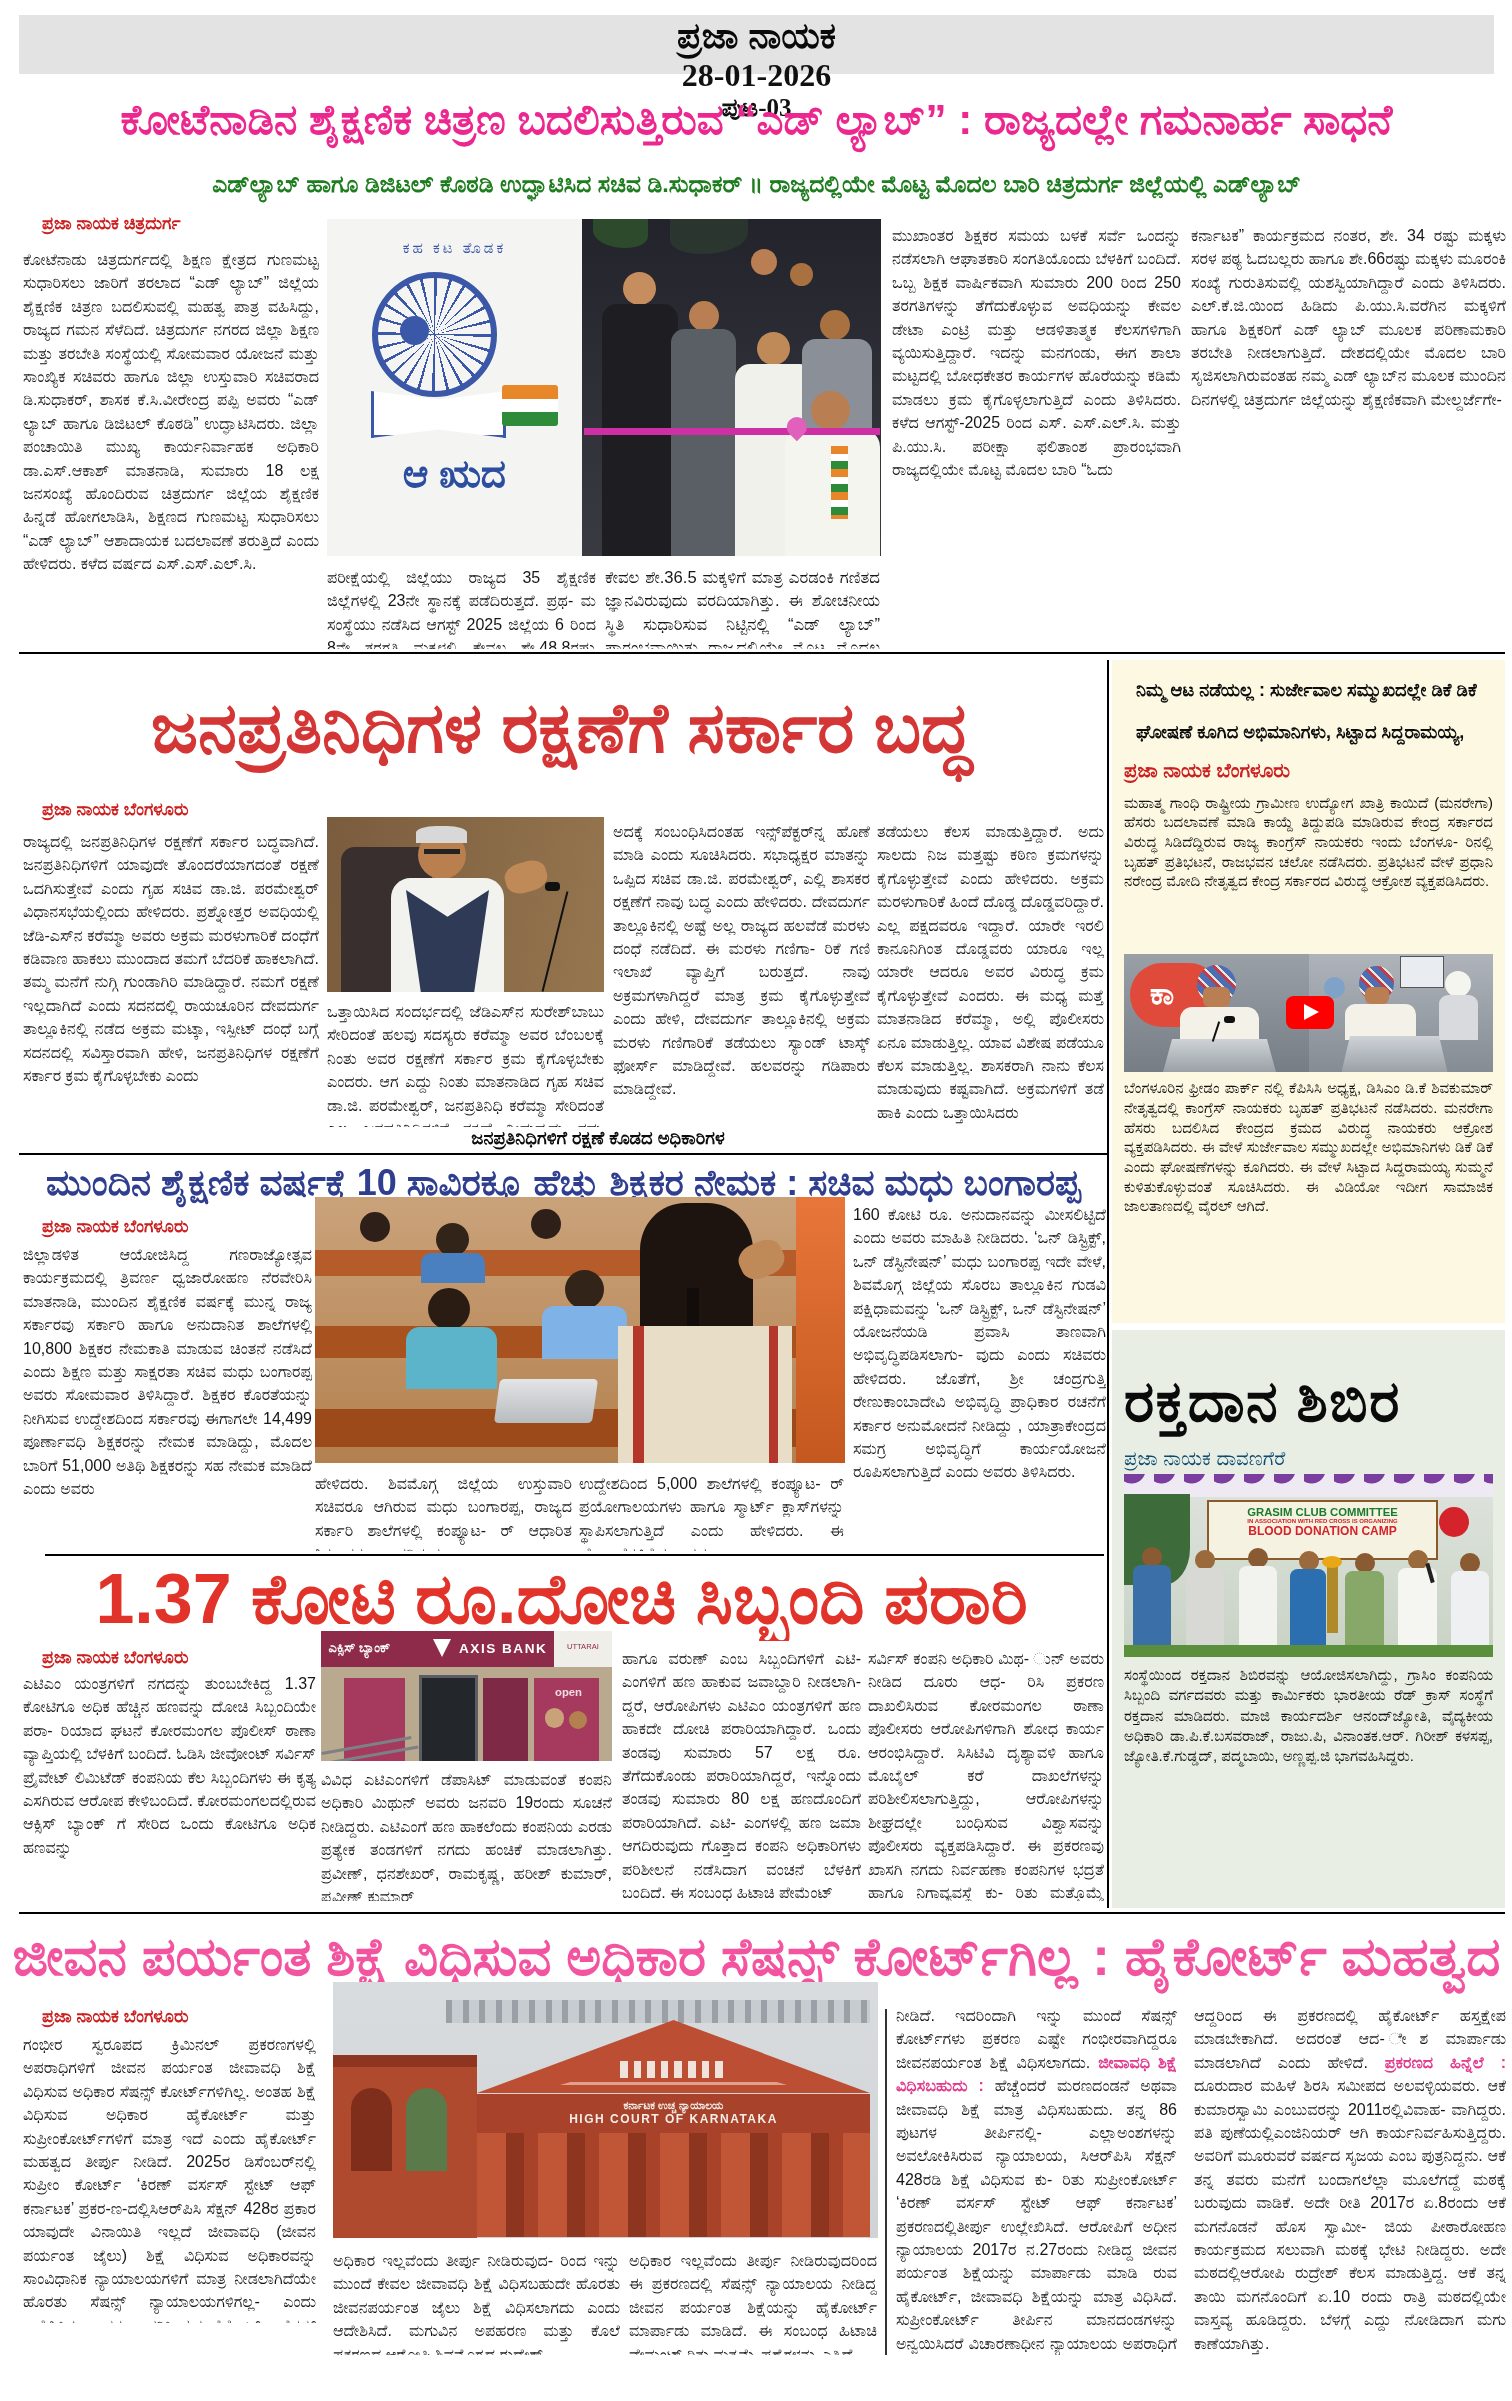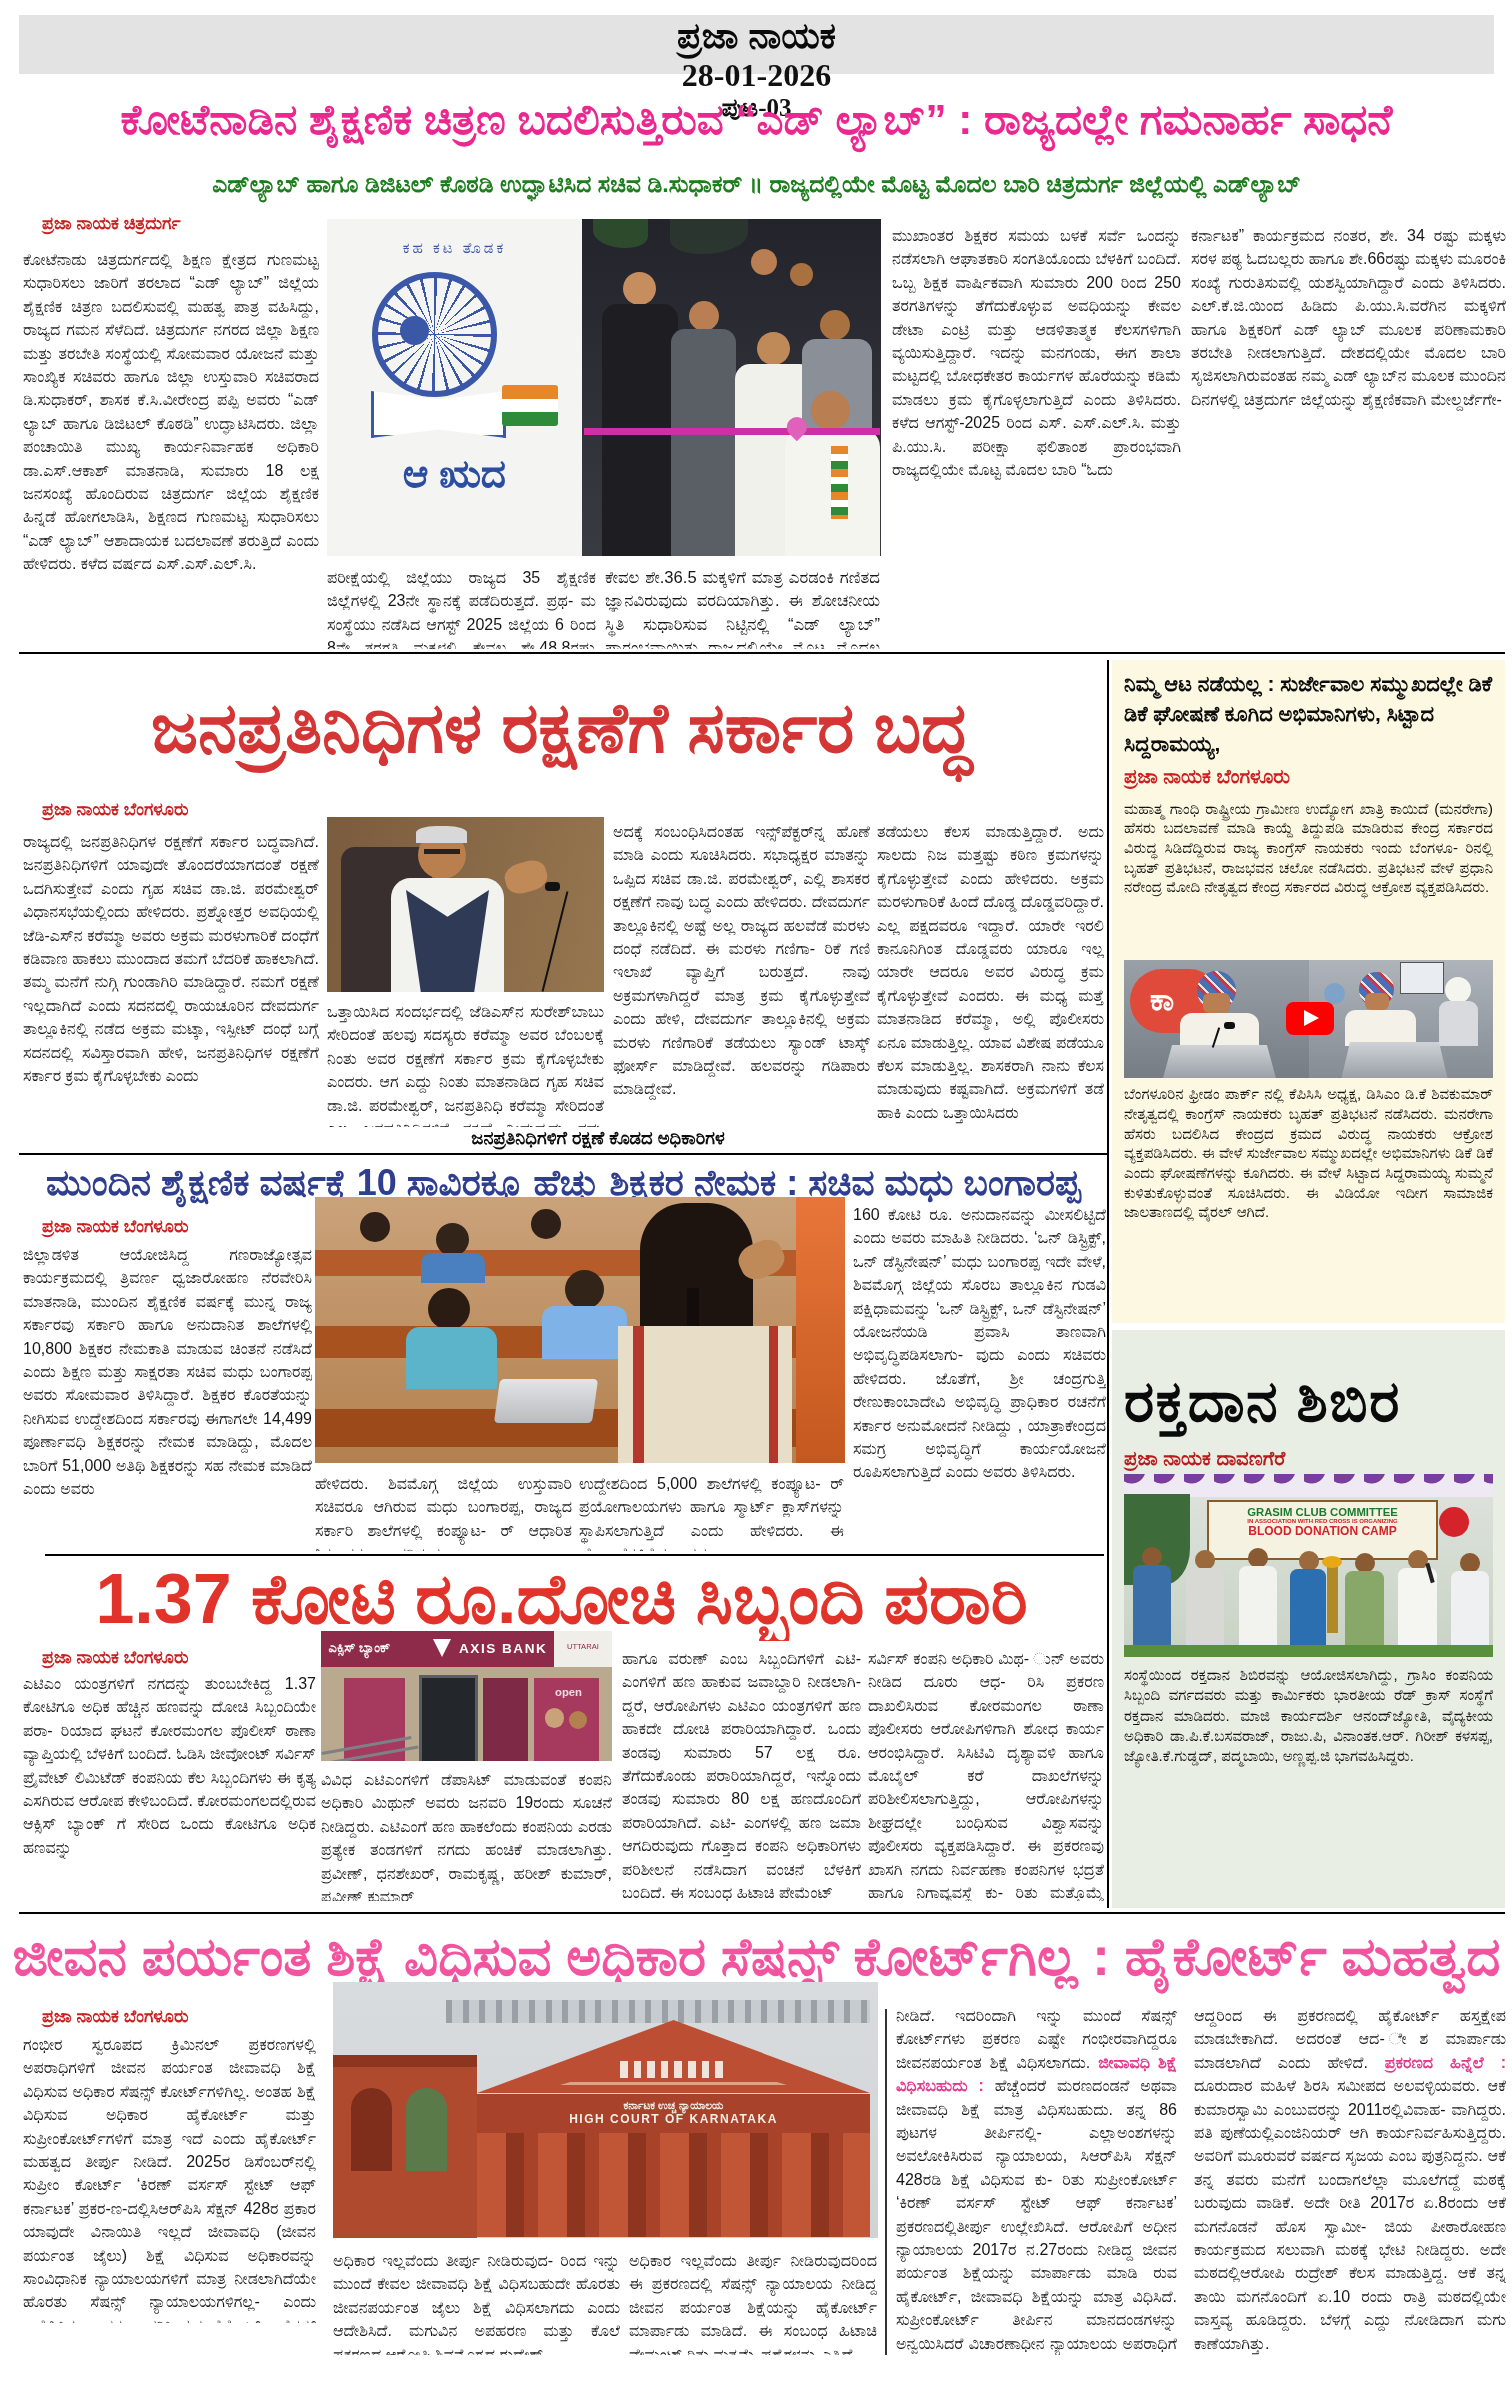--- a/index.html
+++ b/index.html
@@ -77,21 +77,21 @@
 
   <div class="col" style="left:327px;top:566px;width:269px;height:83px;">ಪರೀಕ್ಷೆಯಲ್ಲಿ ಜಿಲ್ಲೆಯು ರಾಜ್ಯದ 35 ಶೈಕ್ಷಣಿಕ ಜಿಲ್ಲೆಗಳಲ್ಲಿ 23ನೇ ಸ್ಥಾನಕ್ಕೆ ಪಡೆದಿರುತ್ತದೆ. ಪ್ರಥ- ಮ ಸಂಸ್ಥೆಯು ನಡೆಸಿದ ಆಗಸ್ಟ್ 2025 ಜಿಲ್ಲೆಯ 6 ರಿಂದ 8ನೇ ತರಗತಿ ಮಕ್ಕಳಲ್ಲಿ ಕೇವಲ ಶೇ.48.8ರಷ್ಟು ಮಕ್ಕಳಿಗೆ ಮಾತ್ರ 2ನೇ ತರಗತಿಯ ಪಠ್ಯ ಓದಲು ಬರುತ್ತಿತ್ತು,</div>
   <div class="col" style="left:605px;top:566px;width:275px;height:83px;font-size:16.6px;">ಕೇವಲ ಶೇ.36.5 ಮಕ್ಕಳಿಗೆ ಮಾತ್ರ ಎರಡಂಕಿ ಗಣಿತದ ಜ್ಞಾನವಿರುವುದು ವರದಿಯಾಗಿತ್ತು. ಈ ಶೋಚನೀಯ ಸ್ಥಿತಿ ಸುಧಾರಿಸುವ ನಿಟ್ಟಿನಲ್ಲಿ “ಎಡ್ ಲ್ಯಾಬ್” ಪ್ರಾರಂಭವಾಯಿತು ರಾಜ್ಯದಲ್ಲಿಯೇ ಮೊಟ್ಟ ಮೊದಲ ಬಾರಿ ಚಿತ್ರದುರ್ಗ ಜಿಲ್ಲೆಯಲ್ಲಿ ನಿಡಲಾಯಿತು</div>
   <div class="col" style="left:892px;top:224px;width:289px;height:425px;">ಮುಖಾಂತರ ಶಿಕ್ಷಕರ ಸಮಯ ಬಳಕೆ ಸರ್ವೆ ಒಂದನ್ನು ನಡೆಸಲಾಗಿ ಆಘಾತಕಾರಿ ಸಂಗತಿಯೊಂದು ಬೆಳಕಿಗೆ ಬಂದಿದೆ. ಒಬ್ಬ ಶಿಕ್ಷಕ ವಾರ್ಷಿಕವಾಗಿ ಸುಮಾರು 200 ರಿಂದ 250 ತರಗತಿಗಳನ್ನು ತೆಗೆದುಕೊಳ್ಳುವ ಅವಧಿಯನ್ನು ಕೇವಲ ಡೇಟಾ ಎಂಟ್ರಿ ಮತ್ತು ಆಡಳಿತಾತ್ಮಕ ಕೆಲಸಗಳಿಗಾಗಿ ವ್ಯಯಿಸುತ್ತಿದ್ದಾರೆ. ಇದನ್ನು ಮನಗಂಡು, ಈಗ ಶಾಲಾ ಮಟ್ಟದಲ್ಲಿ ಬೋಧಕೇತರ ಕಾರ್ಯಗಳ ಹೊರೆಯನ್ನು ಕಡಿಮೆ ಮಾಡಲು ಕ್ರಮ ಕೈಗೊಳ್ಳಲಾಗುತ್ತಿದೆ ಎಂದು ತಿಳಿಸಿದರು. ಕಳೆದ ಆಗಸ್ಟ್-2025 ರಿಂದ ಎಸ್. ಎಸ್.ಎಲ್.ಸಿ. ಮತ್ತು ಪಿ.ಯು.ಸಿ. ಪರೀಕ್ಷಾ ಫಲಿತಾಂಶ ಪ್ರಾರಂಭವಾಗಿ ರಾಜ್ಯದಲ್ಲಿಯೇ ಮೊಟ್ಟ ಮೊದಲ ಬಾರಿ “ಓದು</div>
   <div class="col" style="left:1191px;top:224px;width:315px;height:425px;">ಕರ್ನಾಟಕ” ಕಾರ್ಯಕ್ರಮದ ನಂತರ, ಶೇ. 34 ರಷ್ಟು ಮಕ್ಕಳು ಸರಳ ಪಠ್ಯ ಓದಬಲ್ಲರು ಹಾಗೂ ಶೇ.66ರಷ್ಟು ಮಕ್ಕಳು ಮೂರಂಕಿ ಸಂಖ್ಯೆ ಗುರುತಿಸುವಲ್ಲಿ ಯಶಸ್ವಿಯಾಗಿದ್ದಾರೆ ಎಂದು ತಿಳಿಸಿದರು. ಎಲ್.ಕೆ.ಜಿ.ಯಿಂದ ಹಿಡಿದು ಪಿ.ಯು.ಸಿ.ವರೆಗಿನ ಮಕ್ಕಳಿಗೆ ಹಾಗೂ ಶಿಕ್ಷಕರಿಗೆ ಎಡ್ ಲ್ಯಾಬ್ ಮೂಲಕ ಪರಿಣಾಮಕಾರಿ ತರಬೇತಿ ನೀಡಲಾಗುತ್ತಿದೆ. ದೇಶದಲ್ಲಿಯೇ ಮೊದಲ ಬಾರಿ ಸೃಜಿಸಲಾಗಿರುವಂತಹ ನಮ್ಮ ಎಡ್ ಲ್ಯಾಬ್‌ನ ಮೂಲಕ ಮುಂದಿನ ದಿನಗಳಲ್ಲಿ ಚಿತ್ರದುರ್ಗ ಜಿಲ್ಲೆಯನ್ನು ಶೈಕ್ಷಣಿಕವಾಗಿ ಮೇಲ್ದರ್ಜೆಗೇ-</div>
 
   <div class="hr" style="left:19px;top:652px;width:1486px;"></div>
 
   <div class="vr" style="left:1107px;top:660px;height:1248px;"></div>
   <div class="sb-box">
-    <div style="font-size:21px;line-height:30px;font-weight:bold;color:#0d0d0d;">ನಿಮ್ಮ ಆಟ ನಡೆಯಲ್ಲ : ಸುರ್ಜೇವಾಲ ಸಮ್ಮುಖದಲ್ಲೇ ಡಿಕೆ ಡಿಕೆ ಘೋಷಣೆ ಕೂಗಿದ ಅಭಿಮಾನಿಗಳು, ಸಿಟ್ಟಾದ ಸಿದ್ದರಾಮಯ್ಯ,</div>
+    <div style="font-size:18px;line-height:42px;font-weight:bold;color:#0d0d0d;margin-left:12px;">ನಿಮ್ಮ ಆಟ ನಡೆಯಲ್ಲ : ಸುರ್ಜೇವಾಲ ಸಮ್ಮುಖದಲ್ಲೇ ಡಿಕೆ ಡಿಕೆ ಘೋಷಣೆ ಕೂಗಿದ ಅಭಿಮಾನಿಗಳು, ಸಿಟ್ಟಾದ ಸಿದ್ದರಾಮಯ್ಯ,</div>
     <div style="font-size:19.7px;font-weight:bold;color:#cc2020;margin-top:6px;">ಪ್ರಜಾ ನಾಯಕ ಬೆಂಗಳೂರು</div>
     <div style="font-size:15px;line-height:19.7px;text-align:justify;margin-top:10.6px;height:157px;overflow:hidden;">ಮಹಾತ್ಮ ಗಾಂಧಿ ರಾಷ್ಟ್ರೀಯ ಗ್ರಾಮೀಣ ಉದ್ಯೋಗ ಖಾತ್ರಿ ಕಾಯಿದೆ (ಮನರೇಗಾ) ಹೆಸರು ಬದಲಾವಣೆ ಮಾಡಿ ಕಾಯ್ದೆ ತಿದ್ದುಪಡಿ ಮಾಡಿರುವ ಕೇಂದ್ರ ಸರ್ಕಾರದ ವಿರುದ್ಧ ಸಿಡಿದೆದ್ದಿರುವ ರಾಜ್ಯ ಕಾಂಗ್ರೆಸ್ ನಾಯಕರು ಇಂದು ಬೆಂಗಳೂ- ರಿನಲ್ಲಿ ಬೃಹತ್ ಪ್ರತಿಭಟನೆ, ರಾಜಭವನ ಚಲೋ ನಡೆಸಿದರು. ಪ್ರತಿಭಟನೆ ವೇಳೆ ಪ್ರಧಾನಿ ನರೇಂದ್ರ ಮೋದಿ ನೇತೃತ್ವದ ಕೇಂದ್ರ ಸರ್ಕಾರದ ವಿರುದ್ಧ ಆಕ್ರೋಶ ವ್ಯಕ್ತಪಡಿಸಿದರು.</div>
 
     <div class="photo" style="position:relative;left:0;top:4.5px;width:369px;height:118px;">
       <div class="abs" style="left:0;top:0;width:50%;height:100%;background:linear-gradient(#9aa0a8,#777d85);">
         <div class="abs" style="left:6px;top:9px;width:91px;height:64px;background:#e04a3a;border-radius:35px;"></div>
         <div class="abs" style="left:26px;top:23px;color:#fff;font-size:30px;font-weight:bold;">ಕಾ</div>
         <div class="head" style="left:73px;top:10.6px;width:39px;height:39px;background:repeating-linear-gradient(45deg,#4a6fb5 0 5.3px,#c23b4a 5.3px 8.3px,#e8e4da 8.3px 10.6px);"></div>
         <div class="abs" style="left:79px;top:33px;width:27px;height:19.7px;background:#b97f52;border-radius:6px;"></div>
         <div class="abs" style="left:56px;top:53px;width:79px;height:35px;background:#f3f1e8;border-radius:12px 12px 0 0;"></div>
@@ -196,21 +196,21 @@
     <div class="abs" style="left:0;top:113px;width:91px;height:3px;background:#7d8085;transform:rotate(-10deg);"></div>
     <div class="abs" style="left:0;top:123px;width:98px;height:3px;background:#7d8085;transform:rotate(-10deg);"></div>
   </div>
 
   <div class="col" style="left:321px;top:1768px;width:291px;height:133px;">ವಿವಿಧ ಎಟಿಎಂಗಳಿಗೆ ಡೆಪಾಸಿಟ್ ಮಾಡುವಂತೆ ಕಂಪನಿ ಅಧಿಕಾರಿ ಮಿಥುನ್ ಅವರು ಜನವರಿ 19ರಂದು ಸೂಚನೆ ನೀಡಿದ್ದರು. ಎಟಿಎಂಗೆ ಹಣ ಹಾಕಲೆಂದು ಕಂಪನಿಯ ಎರಡು ಪ್ರತ್ಯೇಕ ತಂಡಗಳಿಗೆ ನಗದು ಹಂಚಿಕೆ ಮಾಡಲಾಗಿತ್ತು. ಪ್ರವೀಣ್, ಧನಶೇಖರ್, ರಾಮಕೃಷ್ಣ, ಹರೀಶ್ ಕುಮಾರ್, ಪ್ರವೀಣ್ ಕುಮಾರ್</div>
   <div class="col" style="left:622px;top:1647px;width:239px;height:254px;">ಹಾಗೂ ವರುಣ್ ಎಂಬ ಸಿಬ್ಬಂದಿಗಳಿಗೆ ಎಟಿ- ಎಂಗಳಿಗೆ ಹಣ ಹಾಕುವ ಜವಾಬ್ದಾರಿ ನೀಡಲಾಗಿ- ದ್ದರೆ, ಆರೋಪಿಗಳು ಎಟಿಎಂ ಯಂತ್ರಗಳಿಗೆ ಹಣ ಹಾಕದೇ ದೋಚಿ ಪರಾರಿಯಾಗಿದ್ದಾರೆ. ಒಂದು ತಂಡವು ಸುಮಾರು 57 ಲಕ್ಷ ರೂ. ತೆಗೆದುಕೊಂಡು ಪರಾರಿಯಾಗಿದ್ದರೆ, ಇನ್ನೊಂದು ತಂಡವು ಸುಮಾರು 80 ಲಕ್ಷ ಹಣದೊಂದಿಗೆ ಪರಾರಿಯಾಗಿದೆ. ಎಟಿ- ಎಂಗಳಲ್ಲಿ ಹಣ ಜಮಾ ಆಗದಿರುವುದು ಗೊತ್ತಾದ ಕಂಪನಿ ಅಧಿಕಾರಿಗಳು ಪರಿಶೀಲನೆ ನಡೆಸಿದಾಗ ವಂಚನೆ ಬೆಳಕಿಗೆ ಬಂದಿದೆ. ಈ ಸಂಬಂಧ ಹಿಟಾಚಿ ಪೇಮೆಂಟ್</div>
   <div class="col" style="left:868px;top:1647px;width:236px;height:254px;">ಸರ್ವಿಸ್ ಕಂಪನಿ ಅಧಿಕಾರಿ ಮಿಥ- ುನ್ ಅವರು ನೀಡಿದ ದೂರು ಆಧ- ರಿಸಿ ಪ್ರಕರಣ ದಾಖಲಿಸಿರುವ ಕೋರಮಂಗಲ ಠಾಣಾ ಪೊಲೀಸರು ಆರೋಪಿಗಳಿಗಾಗಿ ಶೋಧ ಕಾರ್ಯ ಆರಂಭಿಸಿದ್ದಾರೆ. ಸಿಸಿಟಿವಿ ದೃಶ್ಯಾವಳಿ ಹಾಗೂ ಮೊಬೈಲ್ ಕರೆ ದಾಖಲೆಗಳನ್ನು ಪರಿಶೀಲಿಸಲಾಗುತ್ತಿದ್ದು, ಆರೋಪಿಗಳನ್ನು ಶೀಘ್ರದಲ್ಲೇ ಬಂಧಿಸುವ ವಿಶ್ವಾಸವನ್ನು ಪೊಲೀಸರು ವ್ಯಕ್ತಪಡಿಸಿದ್ದಾರೆ. ಈ ಪ್ರಕರಣವು ಖಾಸಗಿ ನಗದು ನಿರ್ವಹಣಾ ಕಂಪನಿಗಳ ಭದ್ರತೆ ಹಾಗೂ ನಿಗಾವ್ಯವಸ್ಥೆ ಕು- ರಿತು ಮತ್ತೊಮ್ಮೆ ಪ್ರಶ್ನೆಗಳನ್ನು ಎತ್ತಿದೆ.</div>
 
   <div class="bd-box">
     <div style="font-size:57px;font-weight:bold;color:#0a0a0a;letter-spacing:1.5px;margin-top:19.7px;">ರಕ್ತದಾನ ಶಿಬಿರ</div>
-    <div style="font-size:19.7px;font-weight:bold;color:#b91c1c;margin-top:12px;">ಪ್ರಜಾ ನಾಯಕ ದಾವಣಗೆರೆ</div>
+    <div style="font-size:19.7px;font-weight:normal;color:#0c4a6e;margin-top:12px;">ಪ್ರಜಾ ನಾಯಕ ದಾವಣಗೆರೆ</div>
 
     <div class="photo" style="position:relative;left:0;top:4.5px;width:369px;height:183px;background:linear-gradient(#dfe4de,#c8d2c4);">
       <div class="abs" style="left:0;top:0;width:100%;height:23px;background:radial-gradient(circle at 7.6px -4.5px,#7a3f9e 13.6px,transparent 14.4px) 0 0/30px 23px repeat-x,#efe9f4;"></div>
       <div class="abs" style="left:0;top:19.7px;width:18%;height:91px;background:#3e6b3a;border-radius:0 0 40% 0;"></div>
       <div class="abs" style="left:83px;top:26px;width:227px;height:56px;background:#f6f2e2;border:2.3px solid #8a5a28;text-align:center;">
         <div style="color:#1c7a2e;font-size:11.3px;font-weight:bold;margin-top:3.8px;">GRASIM CLUB COMMITTEE</div>
         <div style="color:#c22;font-size:6px;font-weight:bold;">IN ASSOCIATION WITH RED CROSS IS ORGANIZING</div>
         <div style="color:#d4232a;font-size:12px;font-weight:bold;">BLOOD DONATION CAMP</div>
       </div>
       <div class="abs" style="left:315px;top:33px;width:30px;height:30px;background:#d4232a;border-radius:50%;"></div>

